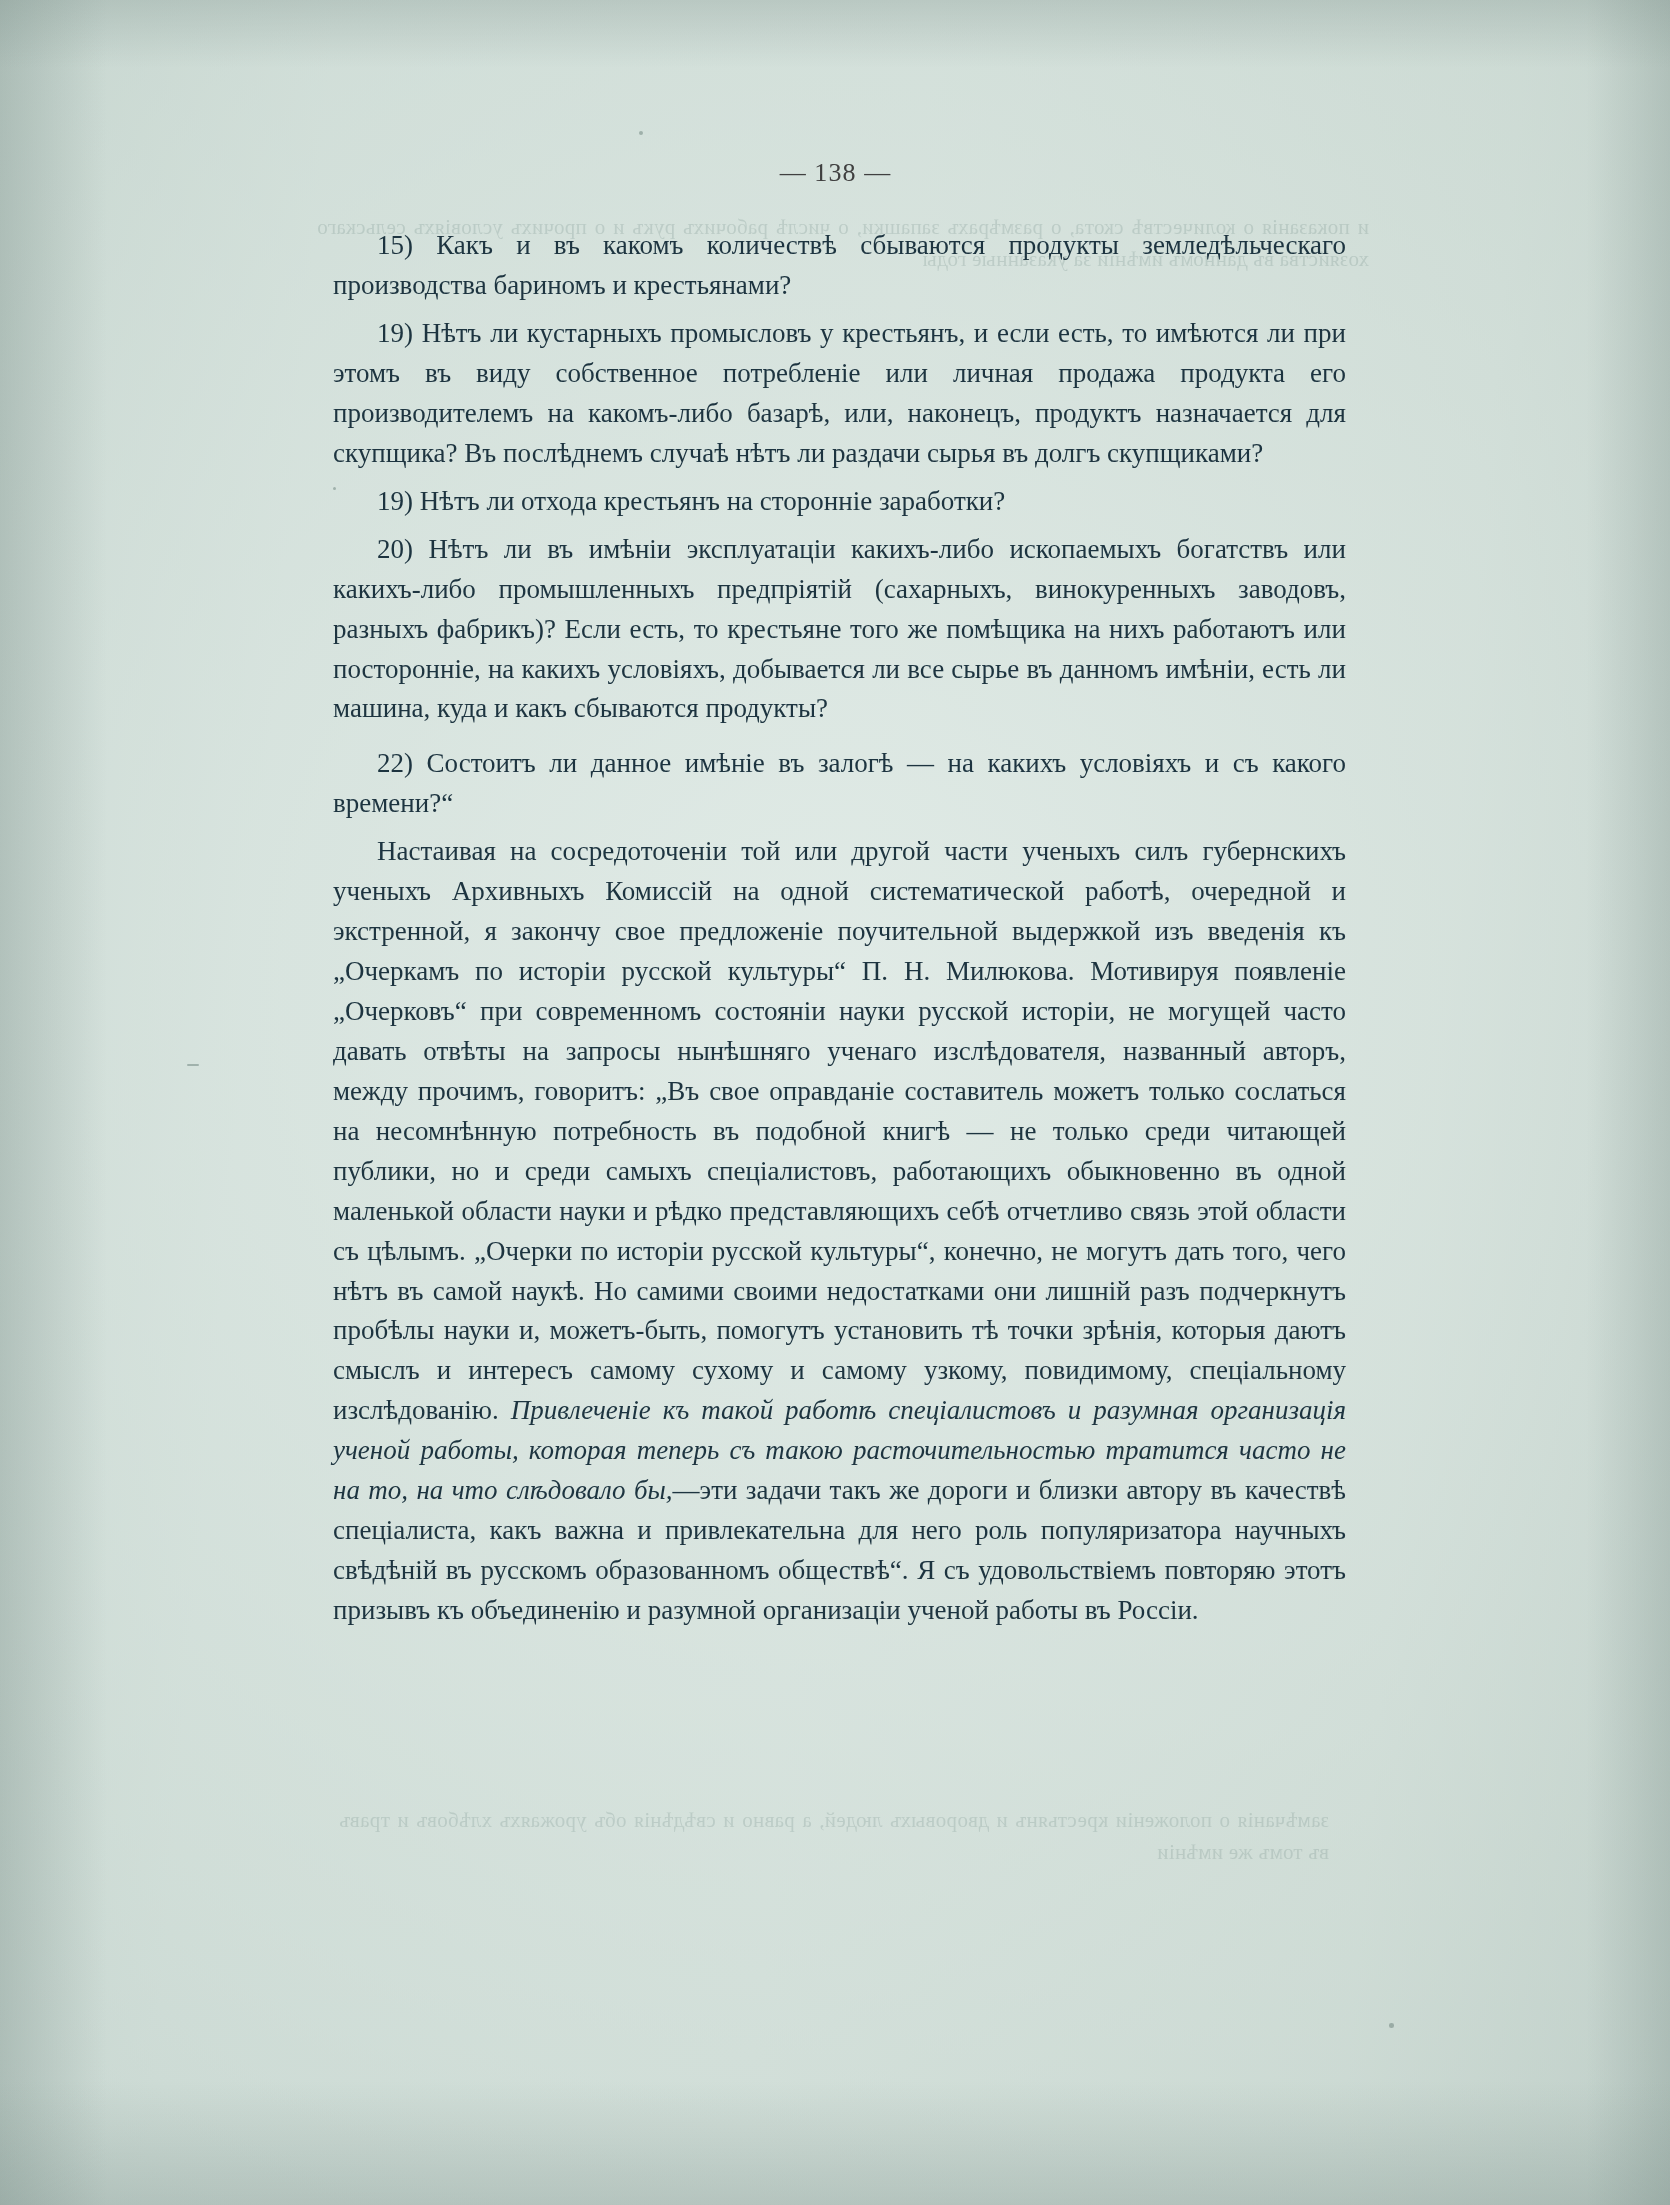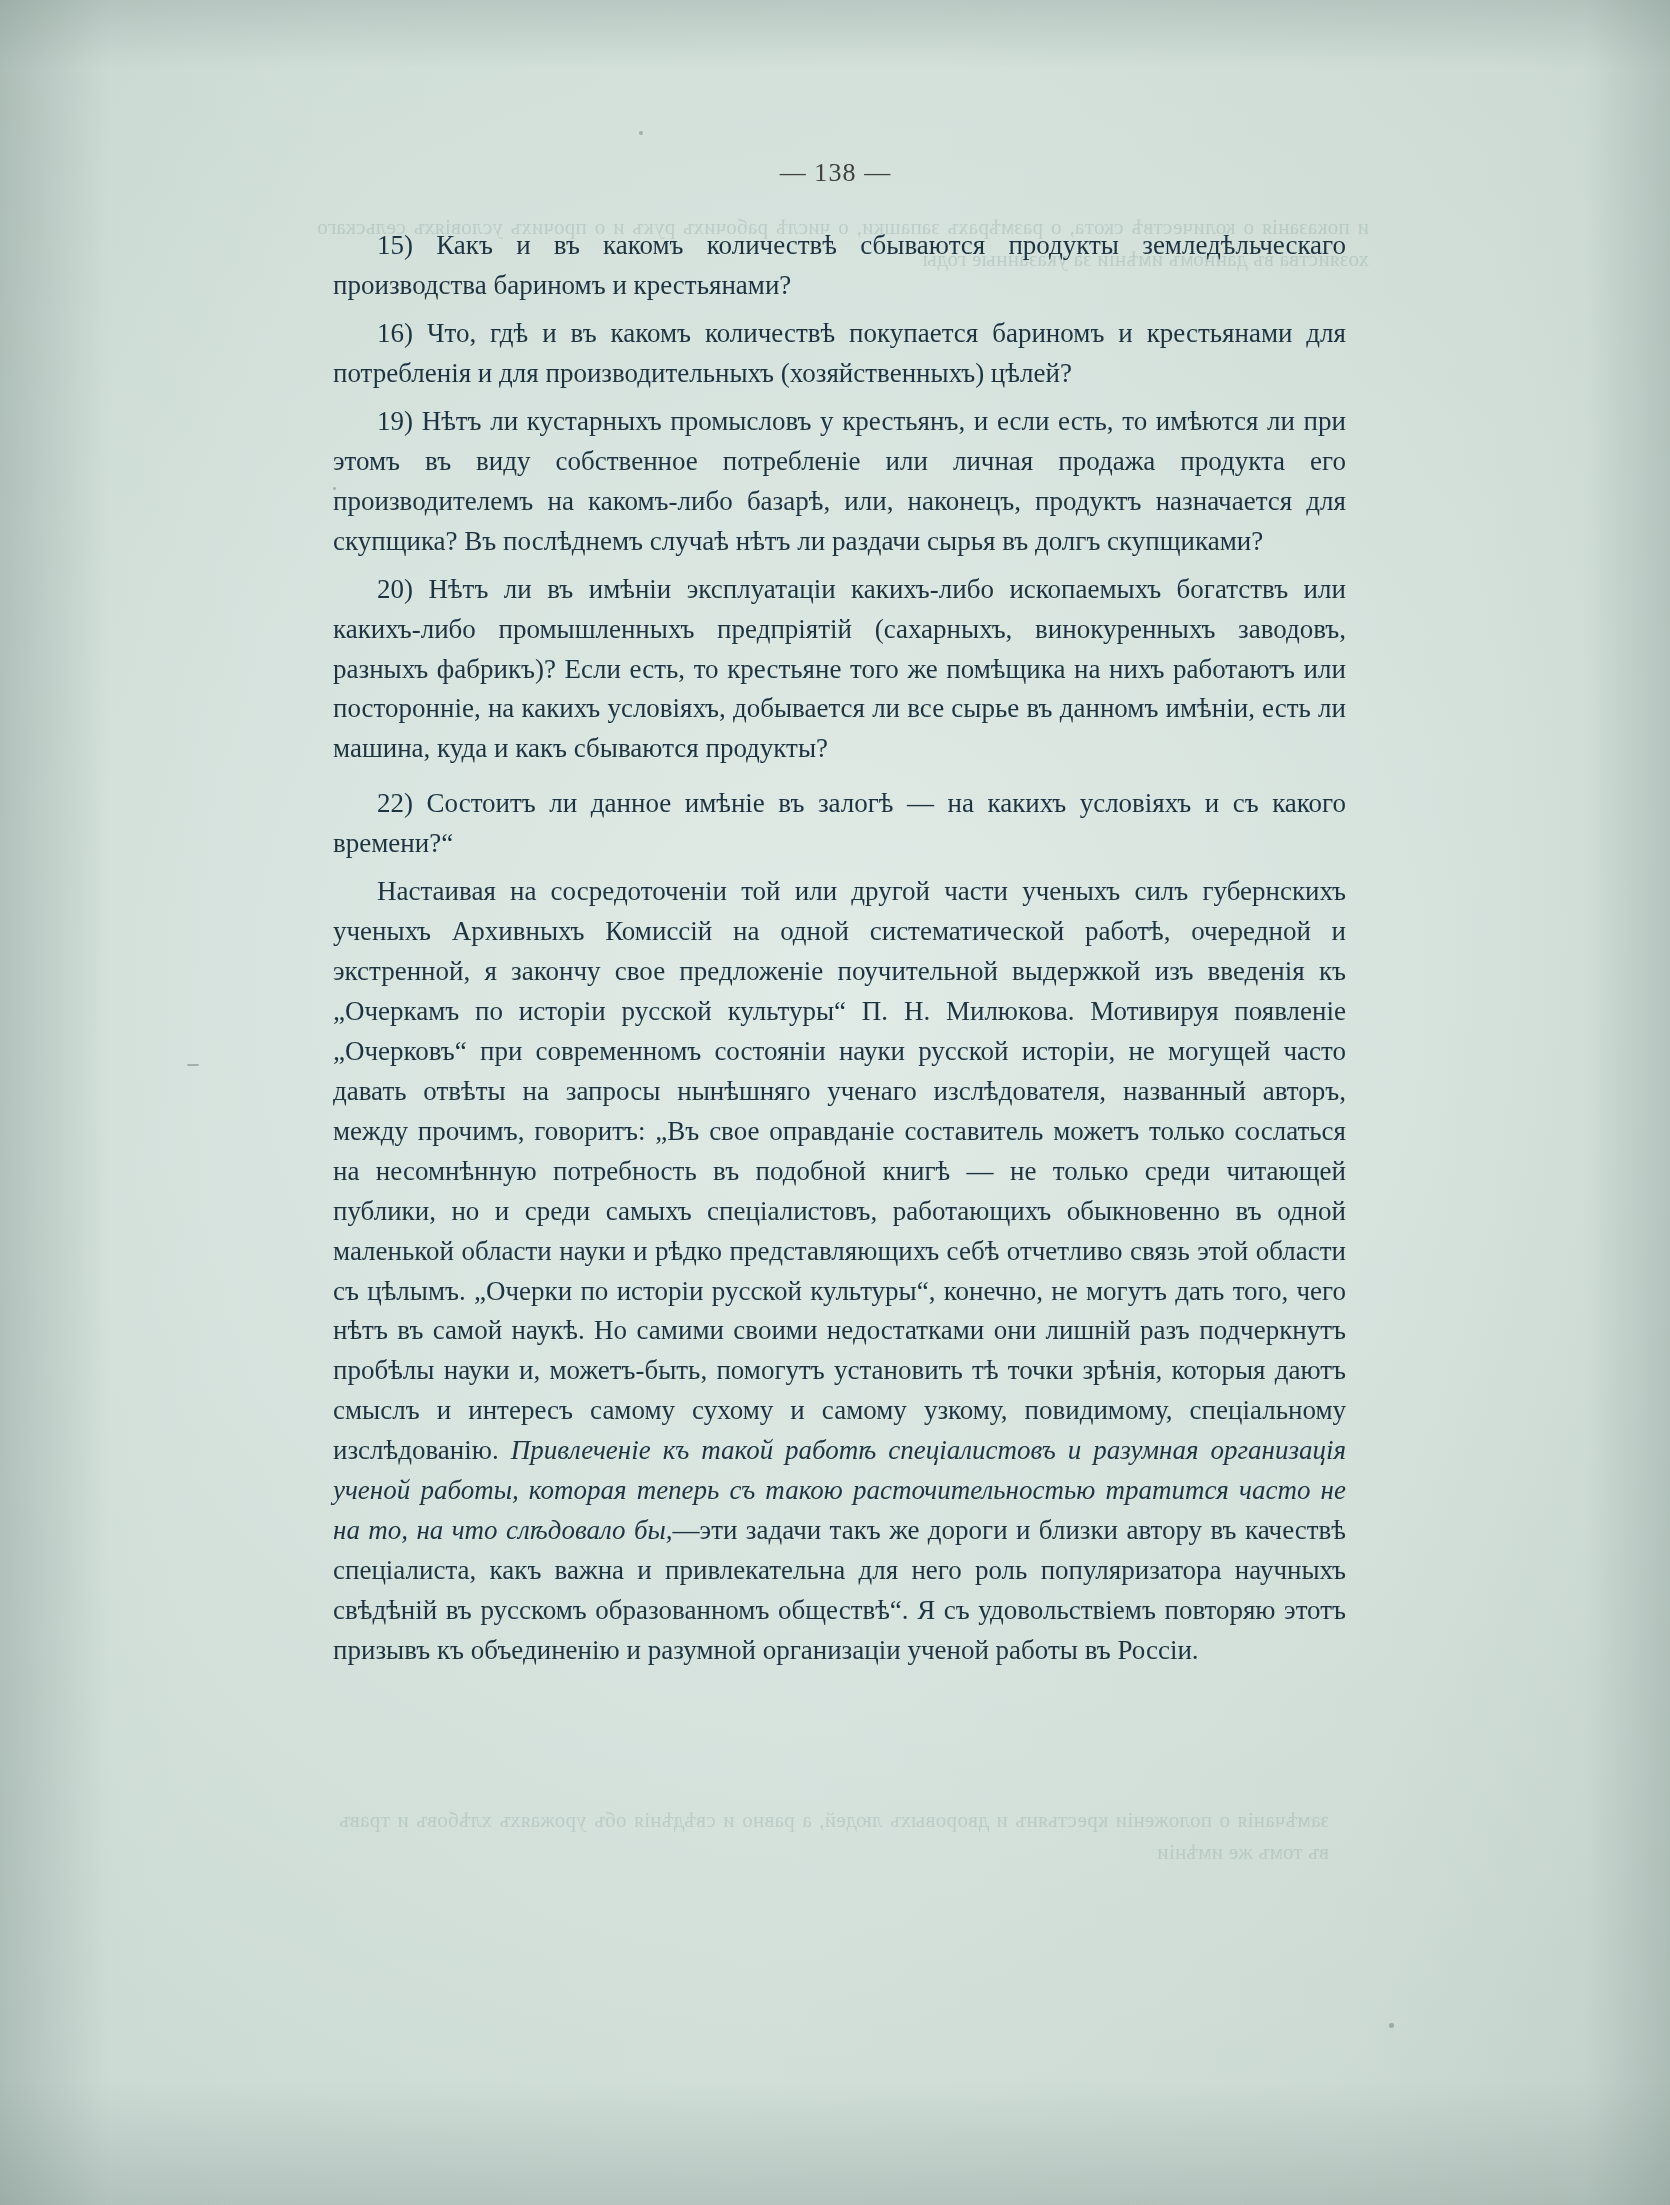--- a/index.html
+++ b/index.html
@@ -130,22 +130,22 @@
 
 <div class="page">
 
   <div class="bleed bleed-top">и показанія о количествѣ скота, о размѣрахъ запашки, о числѣ рабочихъ рукъ и о прочихъ условіяхъ сельскаго хозяйства въ данномъ имѣніи за указанные годы</div>
   <div class="bleed bleed-bottom">замѣчанія о положеніи крестьянъ и дворовыхъ людей, а равно и свѣдѣнія объ урожаяхъ хлѣбовъ и травъ въ томъ же имѣніи</div>
 
   <div class="page-number">— 138 —</div>
 
   <div class="content">
     <p class="para">15) Какъ и въ какомъ количествѣ сбываются продукты земледѣльческаго производства бариномъ и крестьянами?</p>
-    <p class="para">16) Что, гдѣ и въ какомъ количествѣ покупается бариномъ и крестьянами для потребленія и для производительныхъ (хозяйственныхъ) цѣлей?</p>
     <p class="para">19) Нѣтъ ли кустарныхъ промысловъ у крестьянъ, и если есть, то имѣются ли при этомъ въ виду собственное потребленіе или личная продажа продукта его производителемъ на какомъ-либо базарѣ, или, наконецъ, продуктъ назначается для скупщика? Въ послѣднемъ случаѣ нѣтъ ли раздачи сырья въ долгъ скупщиками?</p>
+    <p class="para">19) Нѣтъ ли отхода крестьянъ на стороннie заработки?</p>
     <p class="para">20) Нѣтъ ли въ имѣніи эксплуатаціи какихъ-либо ископаемыхъ богатствъ или какихъ-либо промышленныхъ предпріятій (сахарныхъ, винокуренныхъ заводовъ, разныхъ фабрикъ)? Если есть, то крестьяне того же помѣщика на нихъ работаютъ или постороннie, на какихъ условіяхъ, добывается ли все сырье въ данномъ имѣніи, есть ли машина, куда и какъ сбываются продукты?</p>
     <p class="para gap-before">22) Состоитъ ли данное имѣніе въ залогѣ — на какихъ условіяхъ и съ какого времени?“</p>
     <p class="para"><span>Настаивая на сосредоточеніи той или другой части ученыхъ силъ губернскихъ ученыхъ Архивныхъ Комиссій на одной систематической работѣ, очередной и экстренной, я закончу свое предложеніе поучительной выдержкой изъ введенія къ „Очеркамъ по исторіи русской культуры“ П. Н. Милюкова. Мотивируя появленіе „Очерковъ“ при современномъ состояніи науки русской исторіи, не могущей часто давать отвѣты на запросы нынѣшняго ученаго изслѣдователя, названный авторъ, между прочимъ, говоритъ: „Въ свое оправданіе составитель можетъ только сослаться на несомнѣнную потребность въ подобной книгѣ — не только среди читающей публики, но и среди самыхъ спеціалистовъ, работающихъ обыкновенно въ одной маленькой области науки и рѣдко представляющихъ себѣ отчетливо связь этой области съ цѣлымъ. „Очерки по исторіи русской культуры“, конечно, не могутъ дать того, чего нѣтъ въ самой наукѣ. Но самими своими недостатками они лишній разъ подчеркнутъ пробѣлы науки и, можетъ-быть, помогутъ установить тѣ точки зрѣнія, которыя даютъ смыслъ и интересъ самому сухому и самому узкому, повидимому, спеціальному изслѣдованію. </span><em>Привлеченіе къ такой работѣ спеціалистовъ и разумная организація ученой работы, которая теперь съ такою расточительностью тратится часто не на то, на что слѣдовало бы,</em><span>—эти задачи такъ же дороги и близки автору въ качествѣ спеціалиста, какъ важна и привлекательна для него роль популяризатора научныхъ свѣдѣній въ русскомъ образованномъ обществѣ“. Я съ удовольствіемъ повторяю этотъ призывъ къ объединенію и разумной организаціи ученой работы въ Россіи.</span></p>
   </div>
 
   <div class="speck" style="left:639px; top:131px; width:4px; height:4px;"></div>
   <div class="speck" style="left:333px; top:487px; width:3.4px; height:3.4px;"></div>
   <div class="speck" style="left:1389px; top:2023px; width:4.5px; height:4.5px;"></div>
   <div class="speck" style="left:187px; top:1064px; width:12.4px; height:2.3px; border-radius:1.1px;"></div>
 </div>

